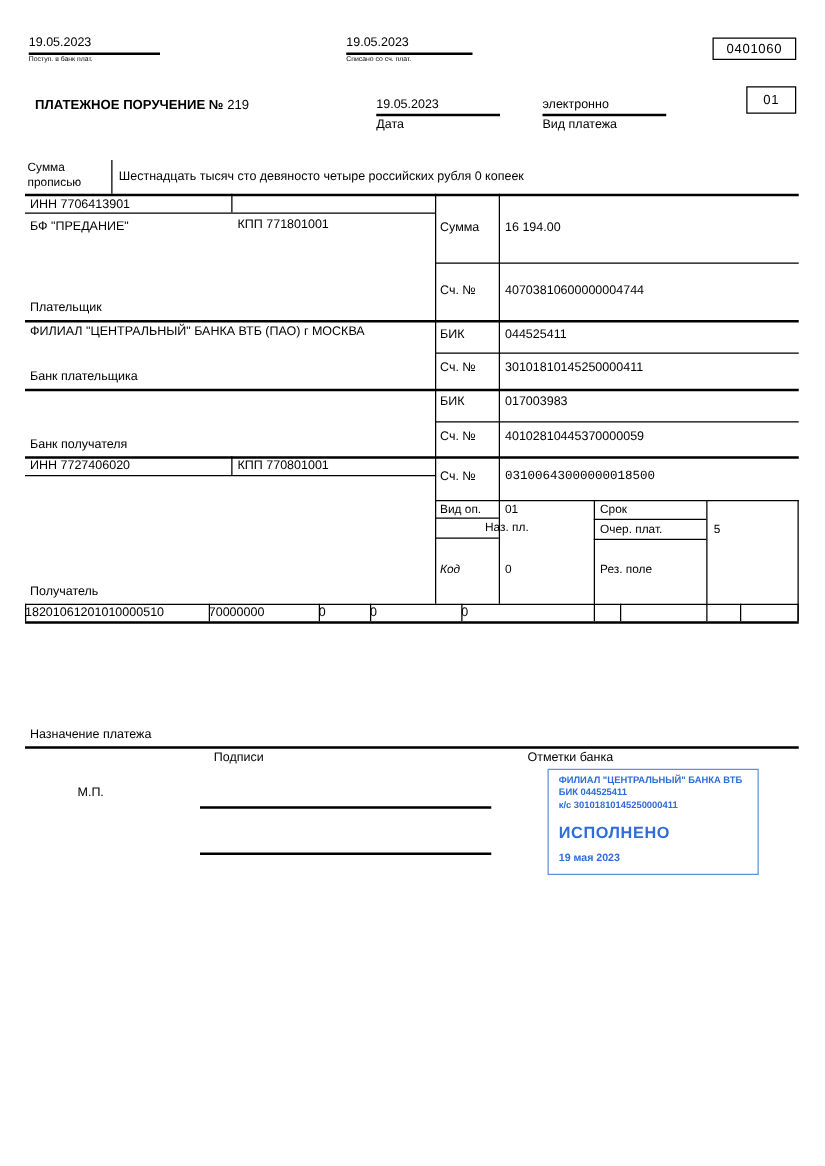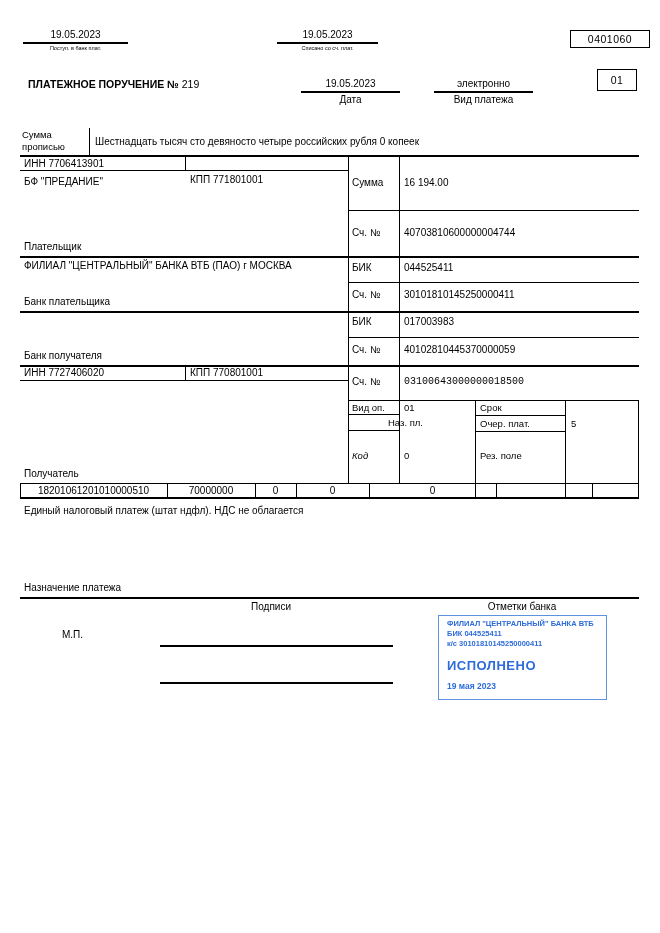--- a/index.html
+++ b/index.html
@@ -4,21 +4,21 @@
 <style>
   html,body{margin:0;padding:0;background:#fff;}
   #page{
     position:relative;width:660px;height:933px;background:#ffffff;
     font-family:"Liberation Sans",sans-serif;color:#000;overflow:hidden;
     -webkit-font-smoothing:antialiased;
   }
   .t{position:absolute;font-size:10px;line-height:12px;white-space:nowrap;}
   .t.small{font-size:9.5px;}
   .t.tiny{font-size:5.5px;line-height:6px;}
-  .t.center{text-align:center;}
+  .t.center{text-align:left;}
   .t.pre{white-space:pre-line;line-height:13px;}
   .hline{position:absolute;background:#000;height:1px;}
   .hline.thick{height:2px;}
   .hline.med{height:1.5px;}
   .vline{position:absolute;background:#000;width:1px;}
   .box{position:absolute;border:1.5px solid #000;box-sizing:border-box;
        display:flex;align-items:center;justify-content:center;font-size:10.5px;letter-spacing:0.5px;}
   .stamp{position:absolute;left:438px;top:615px;width:169px;height:85px;
          border:1.5px solid #5e92e0;box-sizing:border-box;}
   .stamp .st{position:absolute;left:8px;white-space:nowrap;color:#2e6cd9;}
@@ -32,21 +32,21 @@
 <div id="page">
 
   <div class="t center" style="left:23px;top:29px;width:105px;">19.05.2023</div>
   <div class="hline med" style="left:23px;top:42px;width:105px;"></div>
   <div class="t tiny center" style="left:23px;top:45px;width:105px;">Поступ. в банк плат.</div>
 
   <div class="t center" style="left:277px;top:29px;width:101px;">19.05.2023</div>
   <div class="hline med" style="left:277px;top:42px;width:101px;"></div>
   <div class="t tiny center" style="left:277px;top:45px;width:101px;">Списано со сч. плат.</div>
 
-  <div class="box" style="left:570px;top:30px;width:80px;height:18px;">
+  <div class="box" style="left:570px;top:30px;width:67px;height:18px;">
     <span>0401060</span>
   </div>
 
   <div class="t" style="left:28px;top:78px;font-size:10.5px;">
     <span class="bold" style="font-weight:bold;">ПЛАТЕЖНОЕ ПОРУЧЕНИЕ №</span>
     <span>219</span>
   </div>
   <div class="t center" style="left:301px;top:78px;width:99px;">19.05.2023</div>
   <div class="hline med" style="left:301px;top:91px;width:99px;"></div>
   <div class="t center" style="left:301px;top:94px;width:99px;">Дата</div>
@@ -146,21 +146,20 @@
   <div class="vline" style="left:638px;top:483px;height:14px;"></div>
 
   <div class="t center" style="left:20px;top:485px;width:147px;">18201061201010000510</div>
   <div class="t center" style="left:167px;top:485px;width:88px;">70000000</div>
   <div class="t center" style="left:255px;top:485px;width:41px;">0</div>
   <div class="t center" style="left:296px;top:485px;width:73px;">0</div>
   <div class="t center" style="left:369px;top:485px;width:127px;">0</div>
   <div class="t center" style="left:496px;top:485px;width:96px;"></div>
   <div class="t center" style="left:592px;top:485px;width:46px;"></div>
 
-  <div class="t" style="left:24px;top:505px;">Единый налоговый платеж (штат ндфл). НДС не облагается</div>
   <div class="t" style="left:24px;top:582px;">Назначение платежа</div>
   <div class="hline thick" style="left:20px;top:597px;width:619px;"></div>
 
   <div class="t center" style="left:171px;top:601px;width:200px;">Подписи</div>
   <div class="t center" style="left:422px;top:601px;width:200px;">Отметки банка</div>
 
   <div class="t" style="left:62px;top:629px;">М.П.</div>
   <div class="hline med" style="left:160px;top:645px;width:233px;"></div>
   <div class="hline med" style="left:160px;top:682px;width:233px;"></div>
 

